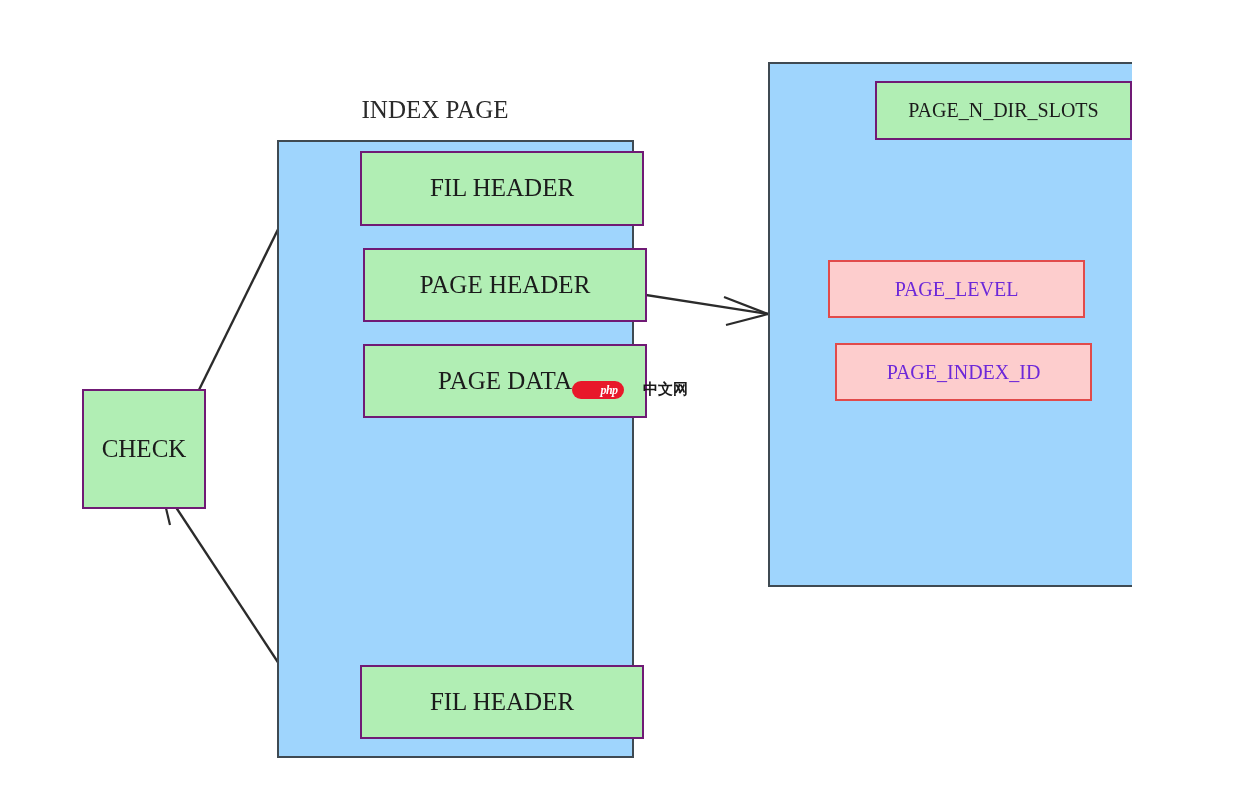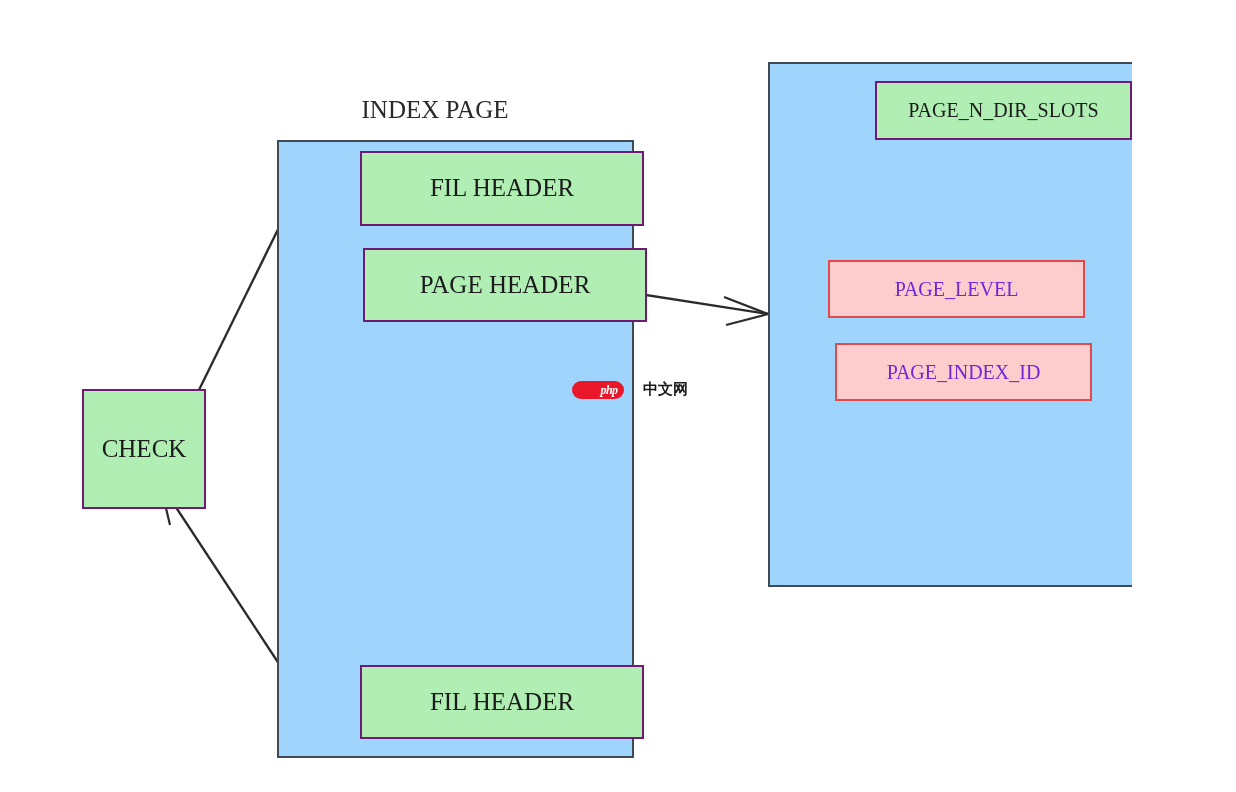--- a/index.html
+++ b/index.html
@@ -112,20 +112,21 @@
   </svg>
 
   <div class="title-label" style="left:345px; top:96px; width:180px; text-align:center; font-size:25px;">INDEX PAGE</div>
 
   <div class="box panel" style="left:277px; top:140px; width:357px; height:618px;"></div>
 
   <div class="box green" style="left:315px; top:151px; width:284px; height:75px; font-size:25px;">FIL HEADER</div>
 
   <div class="box green" style="left:318px; top:248px; width:284px; height:74px; font-size:25px;">PAGE HEADER</div>
 
+  <div class="box green" style="left:318px; top:344px; width:284px; height:74px; font-size:25px;">PAGE DATA</div>
 
   <div class="box green" style="left:315px; top:665px; width:284px; height:74px; font-size:25px;">FIL HEADER</div>
 
   <div class="box green" style="left:37px; top:389px; width:124px; height:120px; font-size:25px;">CHECK</div>
 
   <div class="box panel" style="left:768px; top:62px; width:375px; height:525px;"></div>
 
   <div class="box green" style="left:830px; top:81px; width:257px; height:59px; font-size:20px;">PAGE_N_DIR_SLOTS</div>
 
   <div class="box red" style="left:828px; top:260px; width:257px; height:58px; font-size:20px;">PAGE_LEVEL</div>

